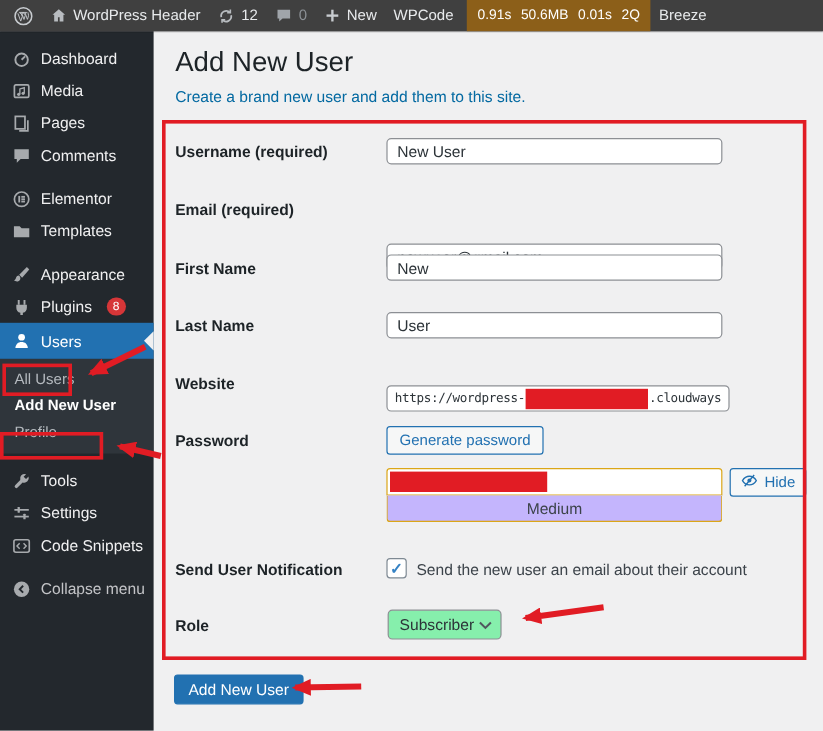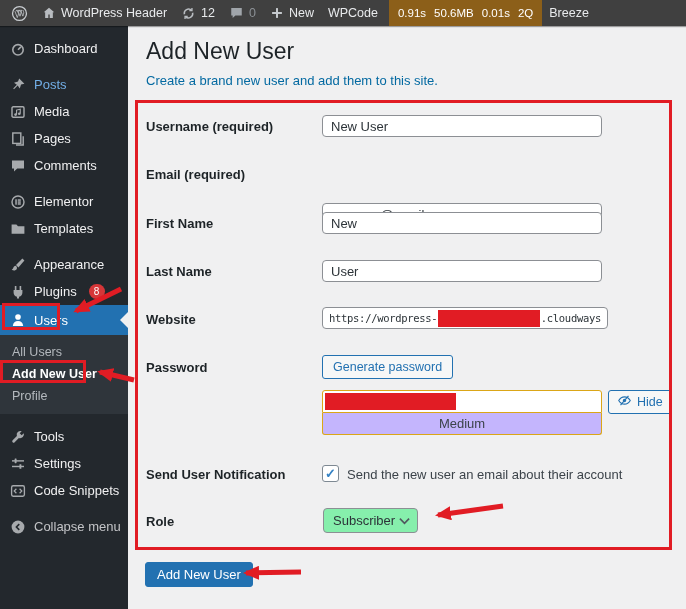--- a/index.html
+++ b/index.html
@@ -39,21 +39,21 @@
   .collapse-item .lbl { color:#c3c4c7; }
 
   
   .content { position:absolute; left:128px; top:26px; width:558px; height:583px; background:#f0f0f1; }
   .abs { position:absolute; }
   .h1 { font-size:23px; font-weight:400; color:#1d2327; }
   .sub { font-size:13px; color:#0369a1; }
   .flabel { font-size:13px; font-weight:600; color:#1d2327; white-space:nowrap; }
   .tinput { border:1px solid #8c8f94; border-radius:4px; background:#fff; height:22px; width:280px;
     font-size:13px; color:#2c3338; padding:0 8px; display:flex; align-items:center; }
-  .mono { font-family:"DejaVu Sans Mono", monospace; font-size:10.5px; letter-spacing:-0.3px; padding:0 6px; }
+  .mono { font-family:"DejaVu Sans Mono", monospace; font-size:10.5px; letter-spacing:-0.3px; padding:0 6px;margin-top:14px; }
   .redact { background:#e11c24; }
   .btn-secondary { border:1px solid #2271b1; background:#f6f7f7; color:#2271b1; border-radius:3px;
     font-size:12.5px; display:inline-flex; align-items:center; justify-content:center; gap:5px;
     padding:0 10px; height:24px; cursor:pointer; }
   .pwd-field { border:1px solid #dba617; border-radius:3px 3px 0 0; background:#fff; height:23px; width:280px; position:relative; }
   .pwd-redact { position:absolute; left:2px; top:2px; width:131px; height:17px; background:#e11c24; }
   .strength { width:280px; height:22px; background:#c4b5fd; border:1px solid #dba617; border-top:none;
     border-radius:0 0 3px 3px; display:flex; align-items:center; justify-content:center;
     font-size:13px; color:#3c434a; }
   .checkbox { width:17px; height:17px; background:#fff; border:1px solid #7e8993; border-radius:3px;
@@ -139,28 +139,20 @@
     <div class="menu">
       <div class="mi">
         <span class="ico">
             <svg width="16" height="16" viewBox="0 0 20 20" fill="none" stroke="currentColor" stroke-width="2">
               <circle cx="10" cy="11" r="6.5"></circle>
               <path d="M10 11l3.6-3.6"></path>
             </svg>
           </span>
         <span class="lbl">Dashboard</span>
       </div>
-      <div class="mi hover-blue gap">
-        <span class="ico">
-            <svg width="16" height="16" viewBox="0 0 20 20" fill="currentColor">
-              <path d="M11.5 2l6.5 6.5-4.2 1-1.6 5-2.6-3.8L5 15.3l-1-1 4.6-4.6L5 7.2l5-1.6z"></path>
-            </svg>
-          </span>
-        <span class="lbl">Posts</span>
-      </div>
       <div class="mi">
         <span class="ico">
             <svg width="16" height="16" viewBox="0 0 20 20">
               <rect x="2.5" y="3.5" width="15" height="13" rx="1.5" fill="none" stroke="currentColor" stroke-width="1.8"></rect>
               <path d="M8.2 13V7.6l4.6-1.2V12" stroke="currentColor" stroke-width="1.4" fill="none"></path>
               <circle cx="7" cy="13.2" r="1.7" fill="currentColor"></circle>
               <circle cx="11.6" cy="12.2" r="1.7" fill="currentColor"></circle>
             </svg>
           </span>
         <span class="lbl">Media</span>

